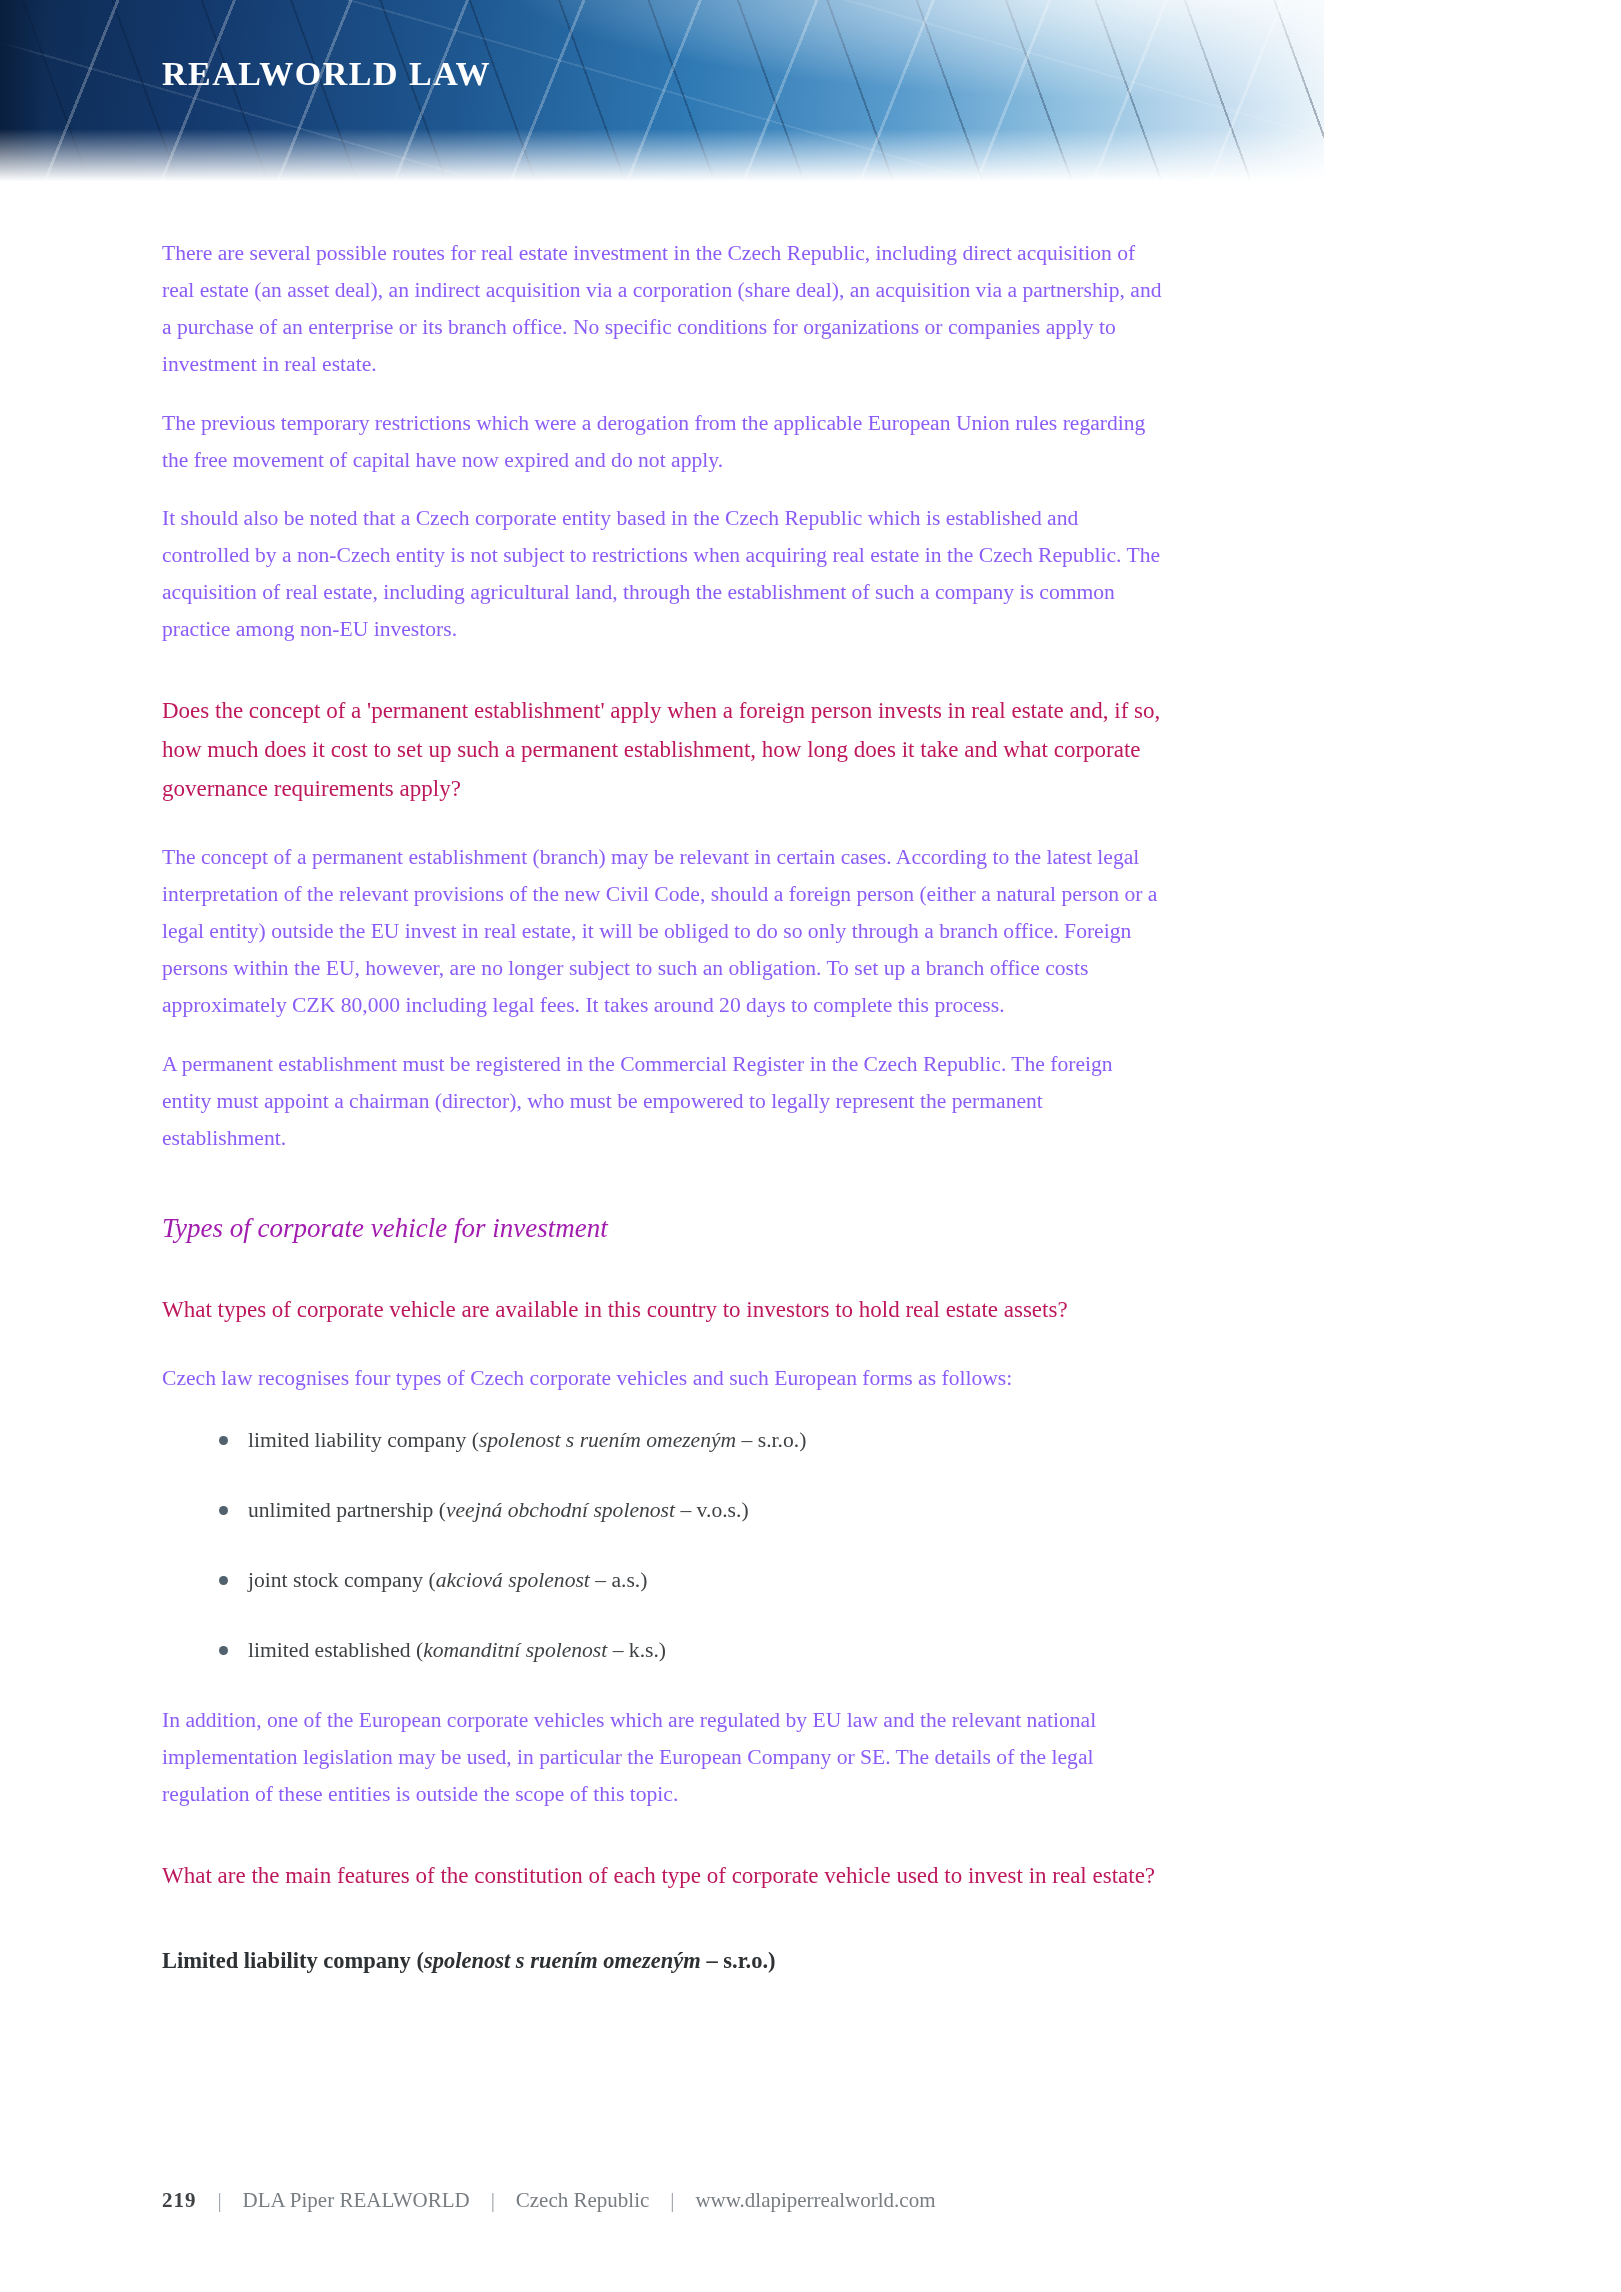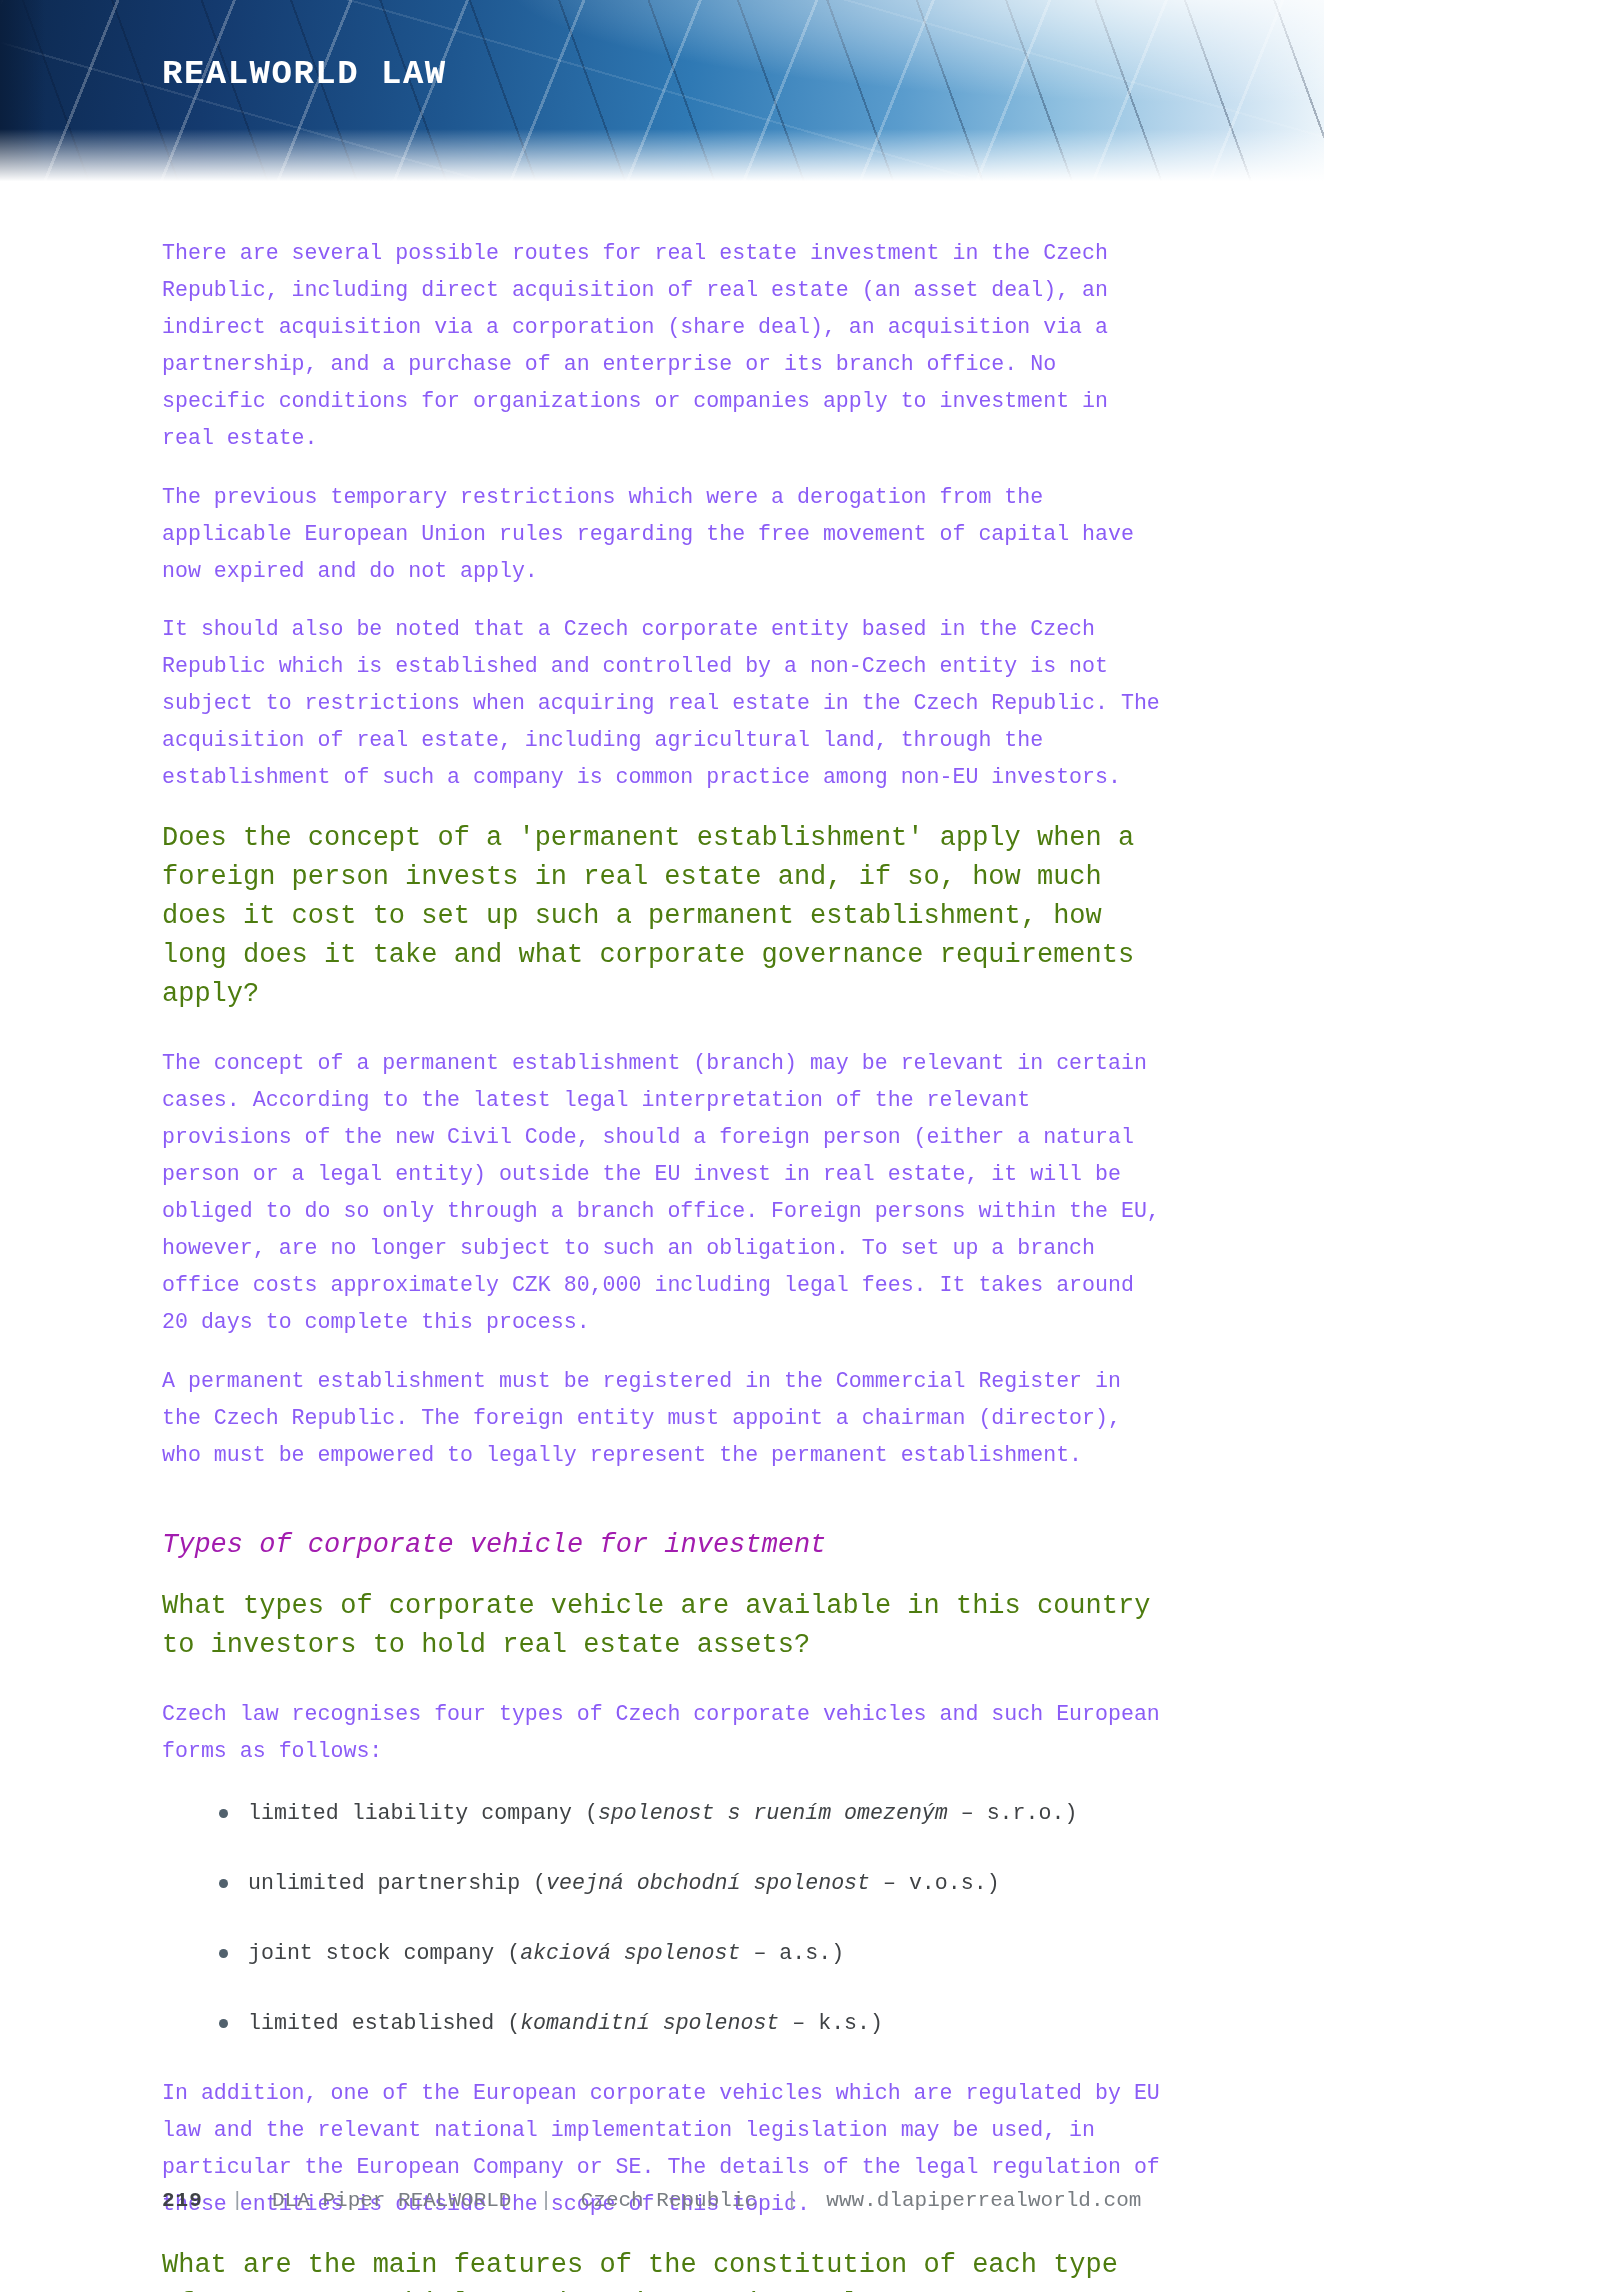--- a/index.html
+++ b/index.html
@@ -2,21 +2,21 @@
 <html><head>
 <meta charset="utf-8">
 <style>
   html, body { margin: 0; padding: 0; background: #ffffff; }
   .page {
     position: relative;
     width: 1324px;
     height: 2293px;
     background: #ffffff;
     overflow: hidden;
-    font-family: Liberation Mono, monospace;
+    font-family: Liberation Serif, serif;
     color: #3f4245;
   }
 
   
   .banner {
     position: relative;
     height: 186px;
     overflow: hidden;
   }
   .banner-bg {
@@ -55,25 +55,25 @@
   .content {
     padding: 49px 162px 0 162px;
   }
   .para {
     margin: 0 0 21.6px 0;
     font-size: 21.6px;
     line-height: 37px;
     color: #8b5cf6;
   }
   .question {
-    margin: 23px 0 31px 0;
-    font-size: 27px;
+    margin: 43px 0 31px 0;
+    font-size: 23px;
     line-height: 39px;
     font-weight: normal;
-    color: #4d7c0f;
+    color: #be185d;
   }
   .section-title {
     margin: 53px 0 0 0;
     font-size: 27px;
     line-height: 37px;
     font-weight: normal;
     font-style: italic;
     color: #a21caf;
   }
   .bullets {

